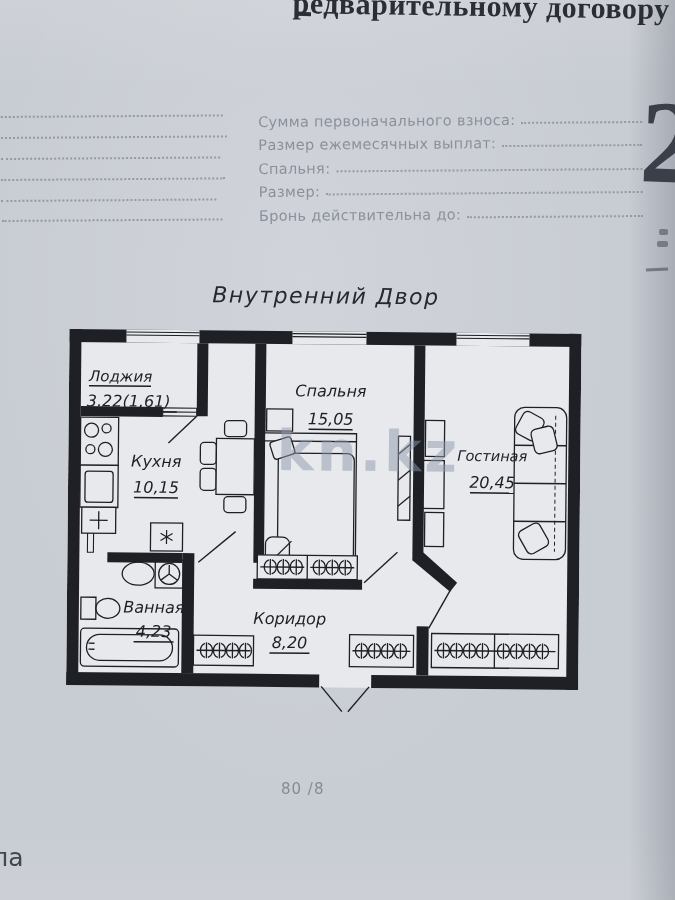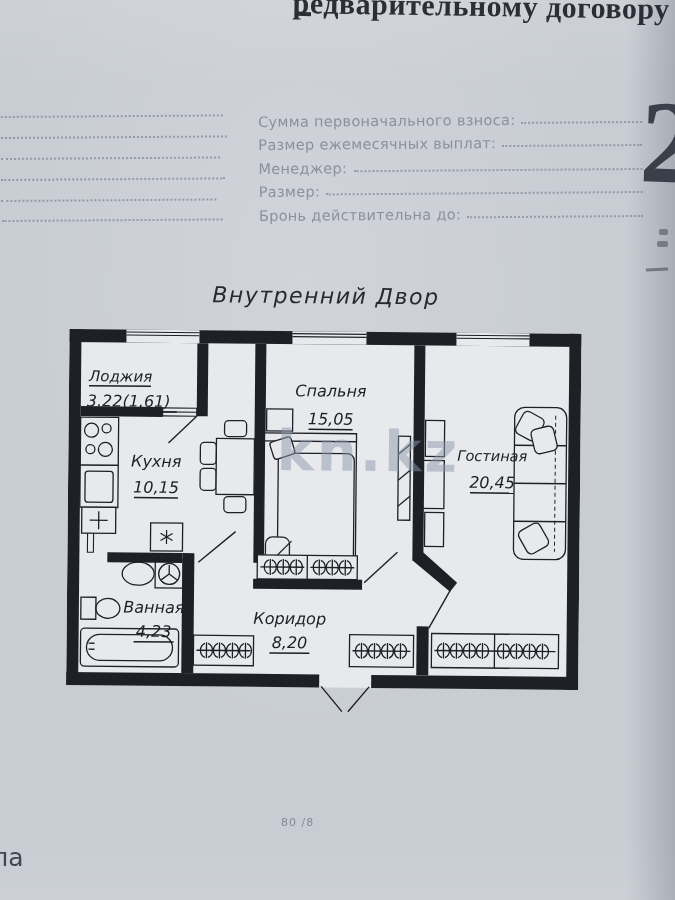--- a/index.html
+++ b/index.html
@@ -41,21 +41,21 @@
   
   .plan-wrap{position:absolute;left:70px;top:281px;width:512px;height:436px;transform:rotate(.55deg);transform-origin:left top;}
   .plan-title{
     width:512px;text-align:center;
     font-style:italic;font-size:22px;letter-spacing:1.5px;color:#26292f;
     font-family:"DejaVu Sans",sans-serif;
   }
   .plan-svg{position:absolute;left:0;top:44px;}
   text.rm{font-family:"DejaVu Sans",sans-serif;font-style:italic;fill:#1d1f24;}
   
-  .footer-note{position:absolute;left:281px;top:816px;font-size:11px;letter-spacing:1px;color:rgba(78,84,95,.55);}
+  .footer-note{position:absolute;left:281px;top:780px;font-size:15px;letter-spacing:1px;color:rgba(78,84,95,.55);}
   .corner-frag{position:absolute;left:-8px;top:843px;font-size:25px;color:#43474f;}
 </style>
 </head>
 <body>
 
 <div class="header-dash"></div>
 <div class="header-frag">редварительному договору</div>
 
 <div class="ruled">
   <div class="dotline" style="top:116px;width:222px;"></div>
@@ -69,21 +69,21 @@
 <div class="form-block">
   <div class="form-row">
     <span class="form-label">Сумма первоначального взноса:</span>
     <span class="leader"></span>
   </div>
   <div class="form-row">
     <span class="form-label">Размер ежемесячных выплат:</span>
     <span class="leader"></span>
   </div>
   <div class="form-row">
-    <span class="form-label">Менеджер:</span>
+    <span class="form-label">Спальня:</span>
     <span class="leader"></span>
   </div>
   <div class="form-row">
     <span class="form-label">Размер:</span>
     <span class="leader"></span>
   </div>
   <div class="form-row">
     <span class="form-label">Бронь действительна до:</span>
     <span class="leader"></span>
   </div>

